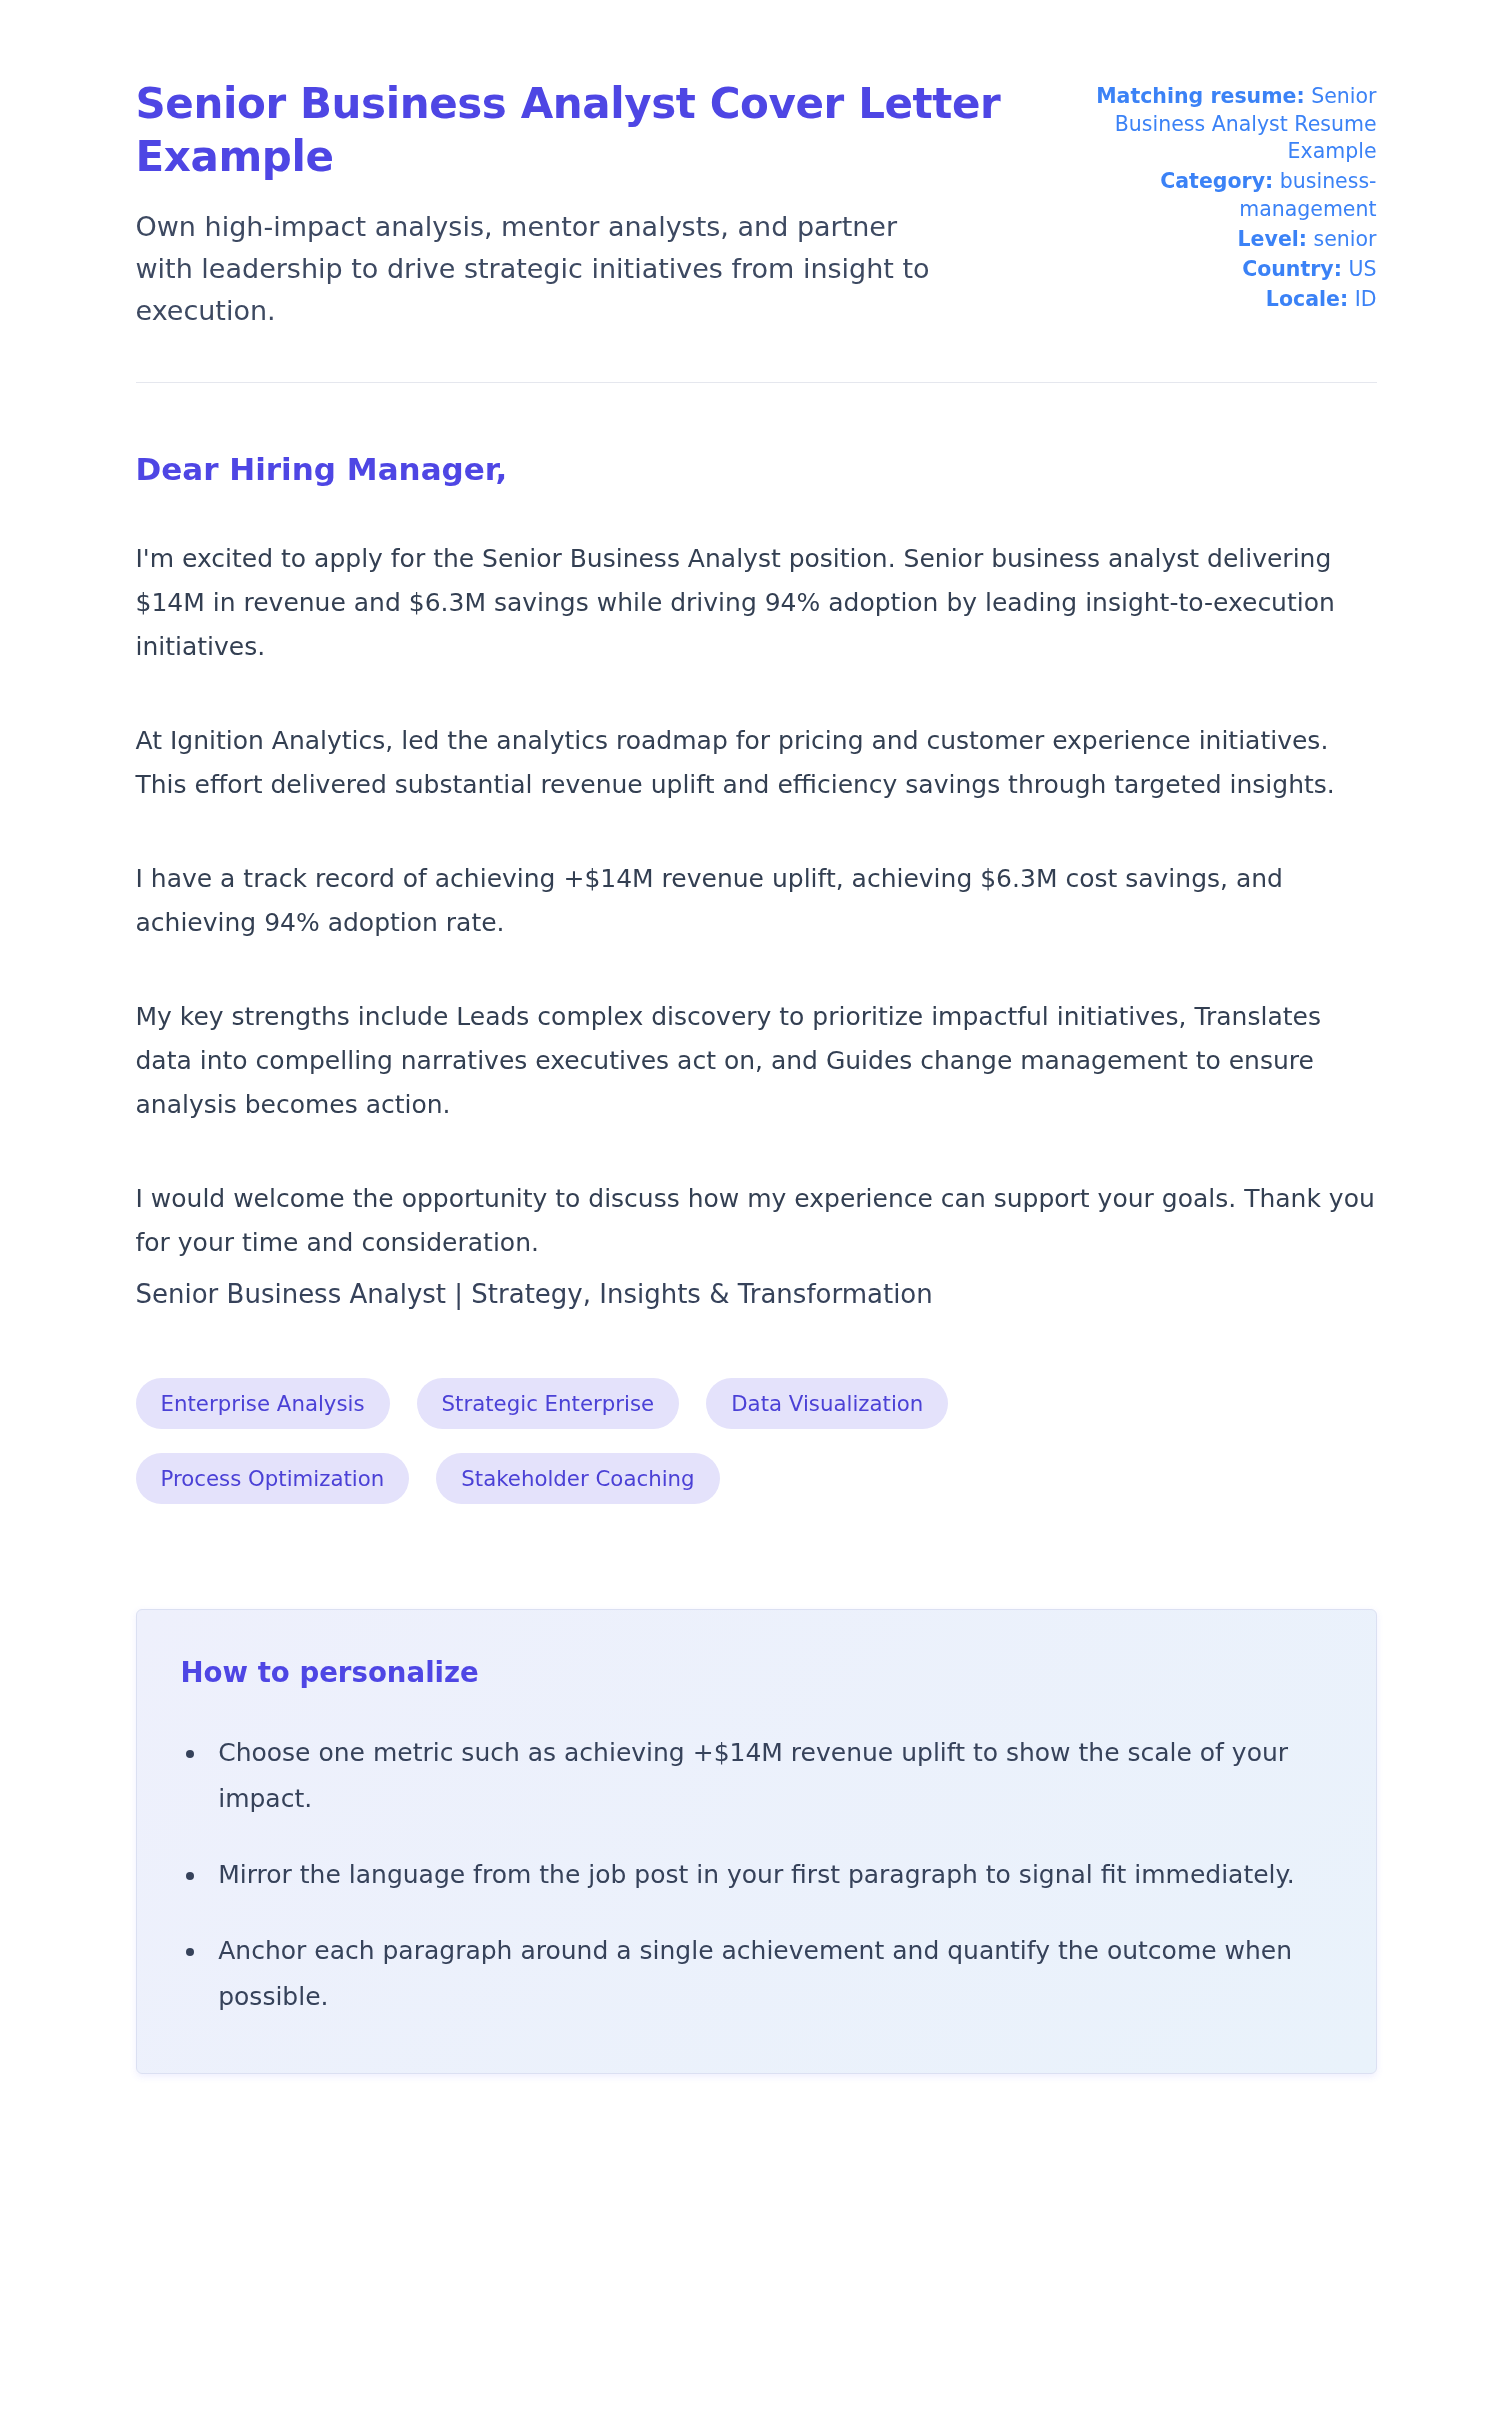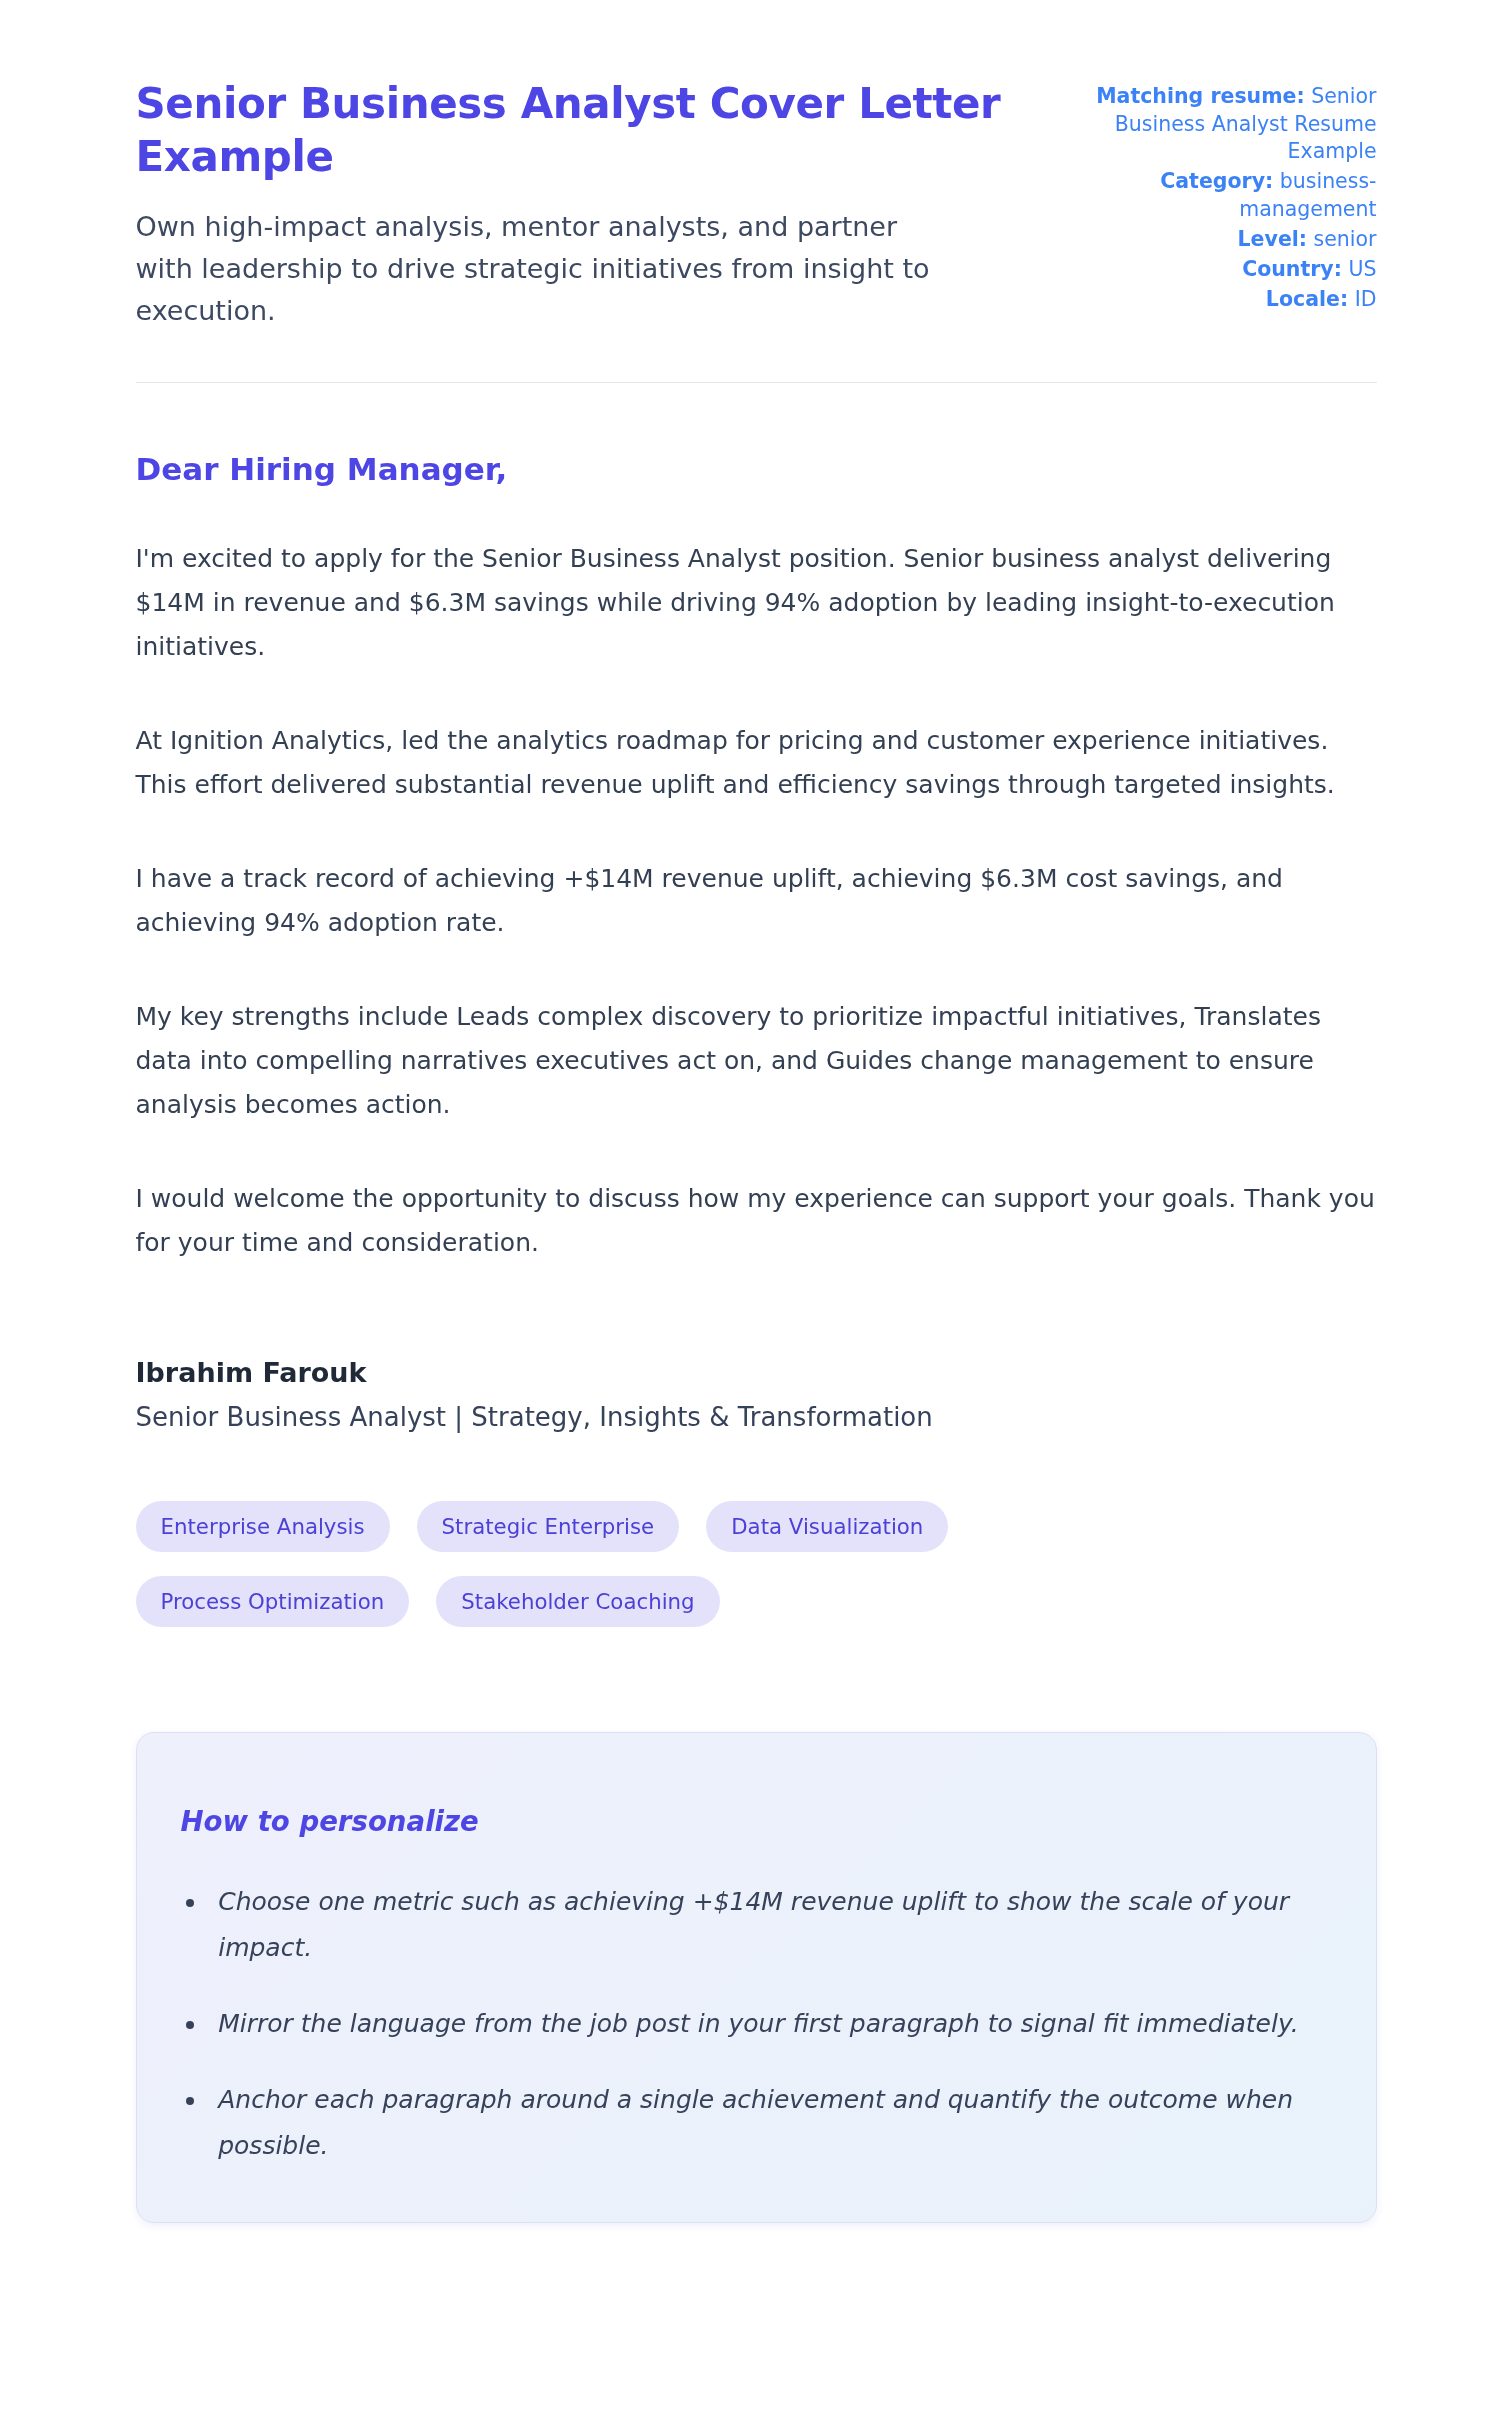--- a/index.html
+++ b/index.html
@@ -108,24 +108,23 @@
     padding: 15px 25px;
     border-radius: 888px;
     white-space: nowrap;
   }
 
   
   .tips {
     margin-top: 105px;
     background: linear-gradient(135deg, #eef0fc 0%, #e9f2fb 100%);
     border: 0.9px solid #dbe0f2;
-    border-radius: 18px;
-    padding: 72px 44px 53px 44px;
+    border-radius: 6px;
+    padding: 46px 44px 53px 44px;
     box-shadow: 0 2.7px 7.1px rgba(99, 102, 241, 0.10);
-    font-style: italic;
   }
   .tips-heading {
     margin: 0 0 41px 0;
     font-size: 27.6px;
     font-weight: 700;
     color: #4e46e4;
   }
   .tips ul {
     margin: 0;
     padding-left: 27px;
@@ -179,21 +178,20 @@
   <div class="letter">
     <div class="greeting">Dear Hiring Manager,</div>
     <p>I'm excited to apply for the Senior Business Analyst position. Senior business analyst delivering $14M in revenue and $6.3M savings while driving 94% adoption by leading insight-to-execution initiatives.</p>
     <p>At Ignition Analytics, led the analytics roadmap for pricing and customer experience initiatives. This effort delivered substantial revenue uplift and efficiency savings through targeted insights.</p>
     <p>I have a track record of achieving +$14M revenue uplift, achieving $6.3M cost savings, and achieving 94% adoption rate.</p>
     <p>My key strengths include Leads complex discovery to prioritize impactful initiatives, Translates data into compelling narratives executives act on, and Guides change management to ensure analysis becomes action.</p>
     <p>I would welcome the opportunity to discuss how my experience can support your goals. Thank you for your time and consideration.</p>
   </div>
 
   <div>
-    <div class="sig-name">Ibrahim Farouk</div>
     <div class="sig-role">Senior Business Analyst | Strategy, Insights &amp; Transformation</div>
   </div>
 
   <div class="pills">
     <span class="pill">Enterprise Analysis</span>
     <span class="pill">Strategic Enterprise</span>
     <span class="pill">Data Visualization</span>
     <span class="pill">Process Optimization</span>
     <span class="pill">Stakeholder Coaching</span>
   </div>

